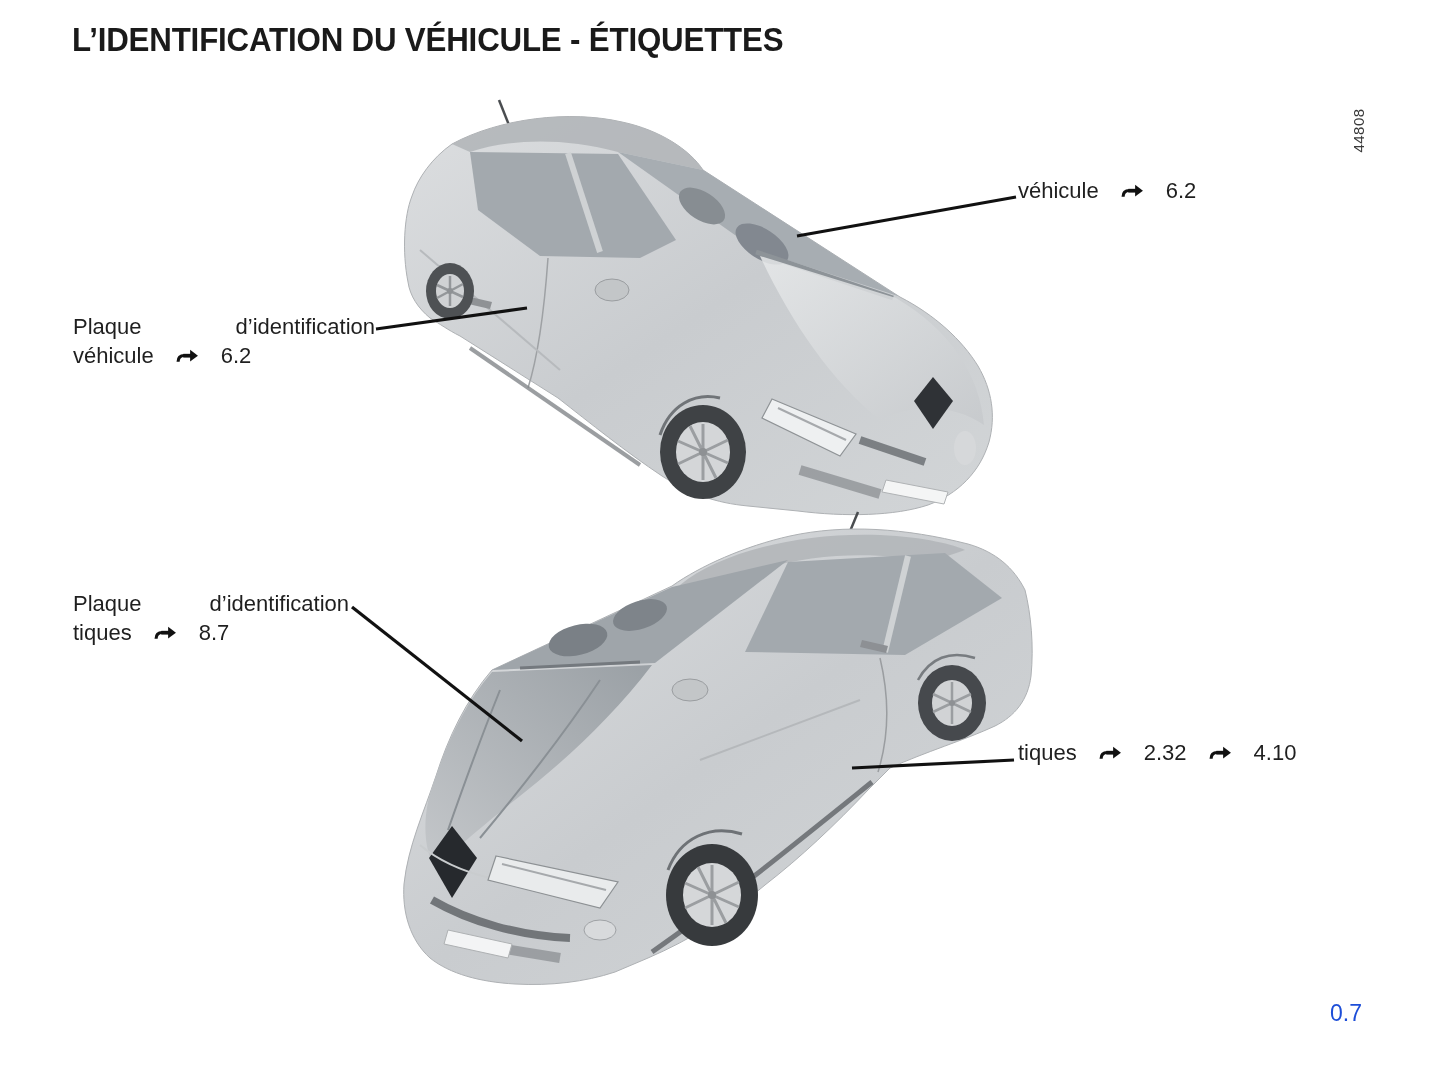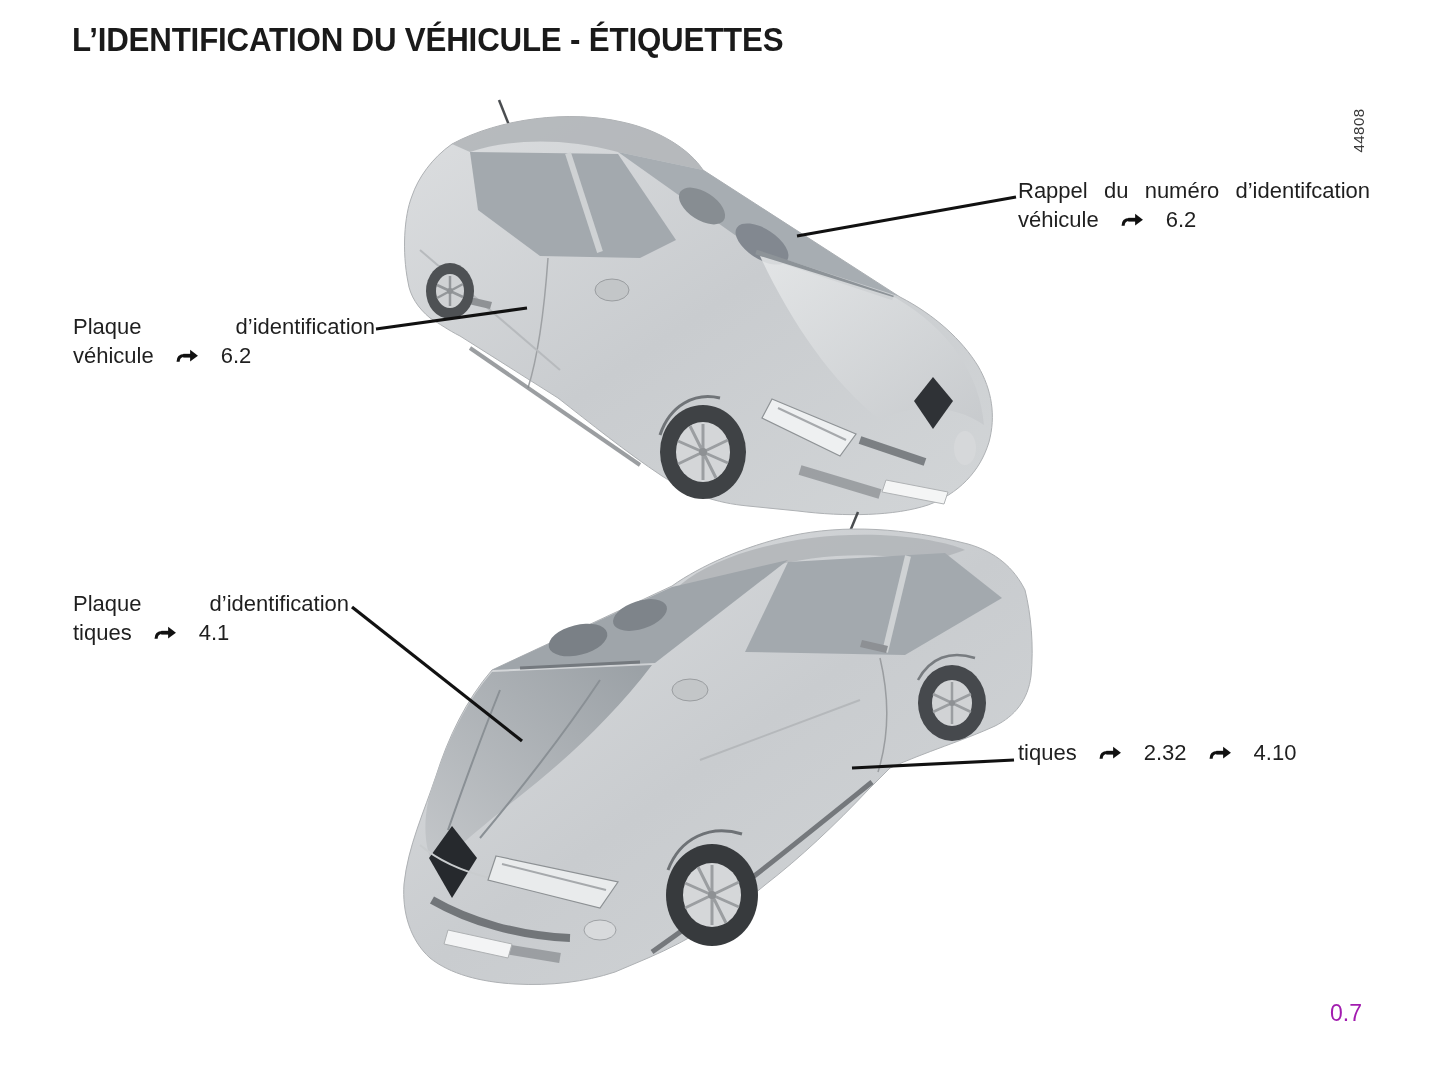--- a/index.html
+++ b/index.html
@@ -27,21 +27,21 @@
   .photo-id{
     position:absolute;left:1327px;top:98px;width:62px;height:64px;z-index:2;
     display:flex;align-items:center;justify-content:center;
   }
   .photo-id span{
     display:block;transform:rotate(-90deg);font-size:15px;color:#3a3a3a;
     letter-spacing:0.5px;white-space:nowrap;
   }
   .page-number{
     position:absolute;left:1306px;top:1000px;width:80px;z-index:2;
-    font-size:23px;color:#a21caf;text-align:center;
+    font-size:23px;color:#1d4ed8;text-align:center;
   }
 </style>
 </head>
 <body>
 
 <h1 class="page-title">L’IDENTIFICATION DU VÉHICULE - ÉTIQUETTES</h1>
 
 <svg class="scene" width="1445" height="1070" viewBox="0 0 1445 1070">
   <defs>
     <linearGradient id="bodyGrad" x1="0" y1="0" x2="1" y2="1">
@@ -194,21 +194,20 @@
     <path d="M918,680 C930,658 950,650 975,658" stroke="#787c80" stroke-width="2.5" fill="none"></path>
   </g>
 
   <line x1="1016" y1="197" x2="797" y2="236" stroke="#111" stroke-width="3.2"></line>
   <line x1="376" y1="329" x2="527" y2="308" stroke="#111" stroke-width="3.2"></line>
   <line x1="352" y1="607" x2="522" y2="741" stroke="#111" stroke-width="3.2"></line>
   <line x1="1014" y1="760" x2="852" y2="768" stroke="#111" stroke-width="3.2"></line>
 </svg>
 
 <div class="callout" style="left:1018px;top:176px;width:352px;">
-  <div class="l1">Rappel du numéro d’identifcation</div>
   <div class="l2">
     <span>véhicule</span>
     <svg class="ref-arrow" viewBox="0 0 22 14">
       <path d="M2,13 Q2,7 8,7" stroke="#111" stroke-width="3" fill="none"></path>
       <rect x="7" y="5.4" width="7.5" height="3.6" fill="#111"></rect>
       <path d="M13.5,1.5 L21,7.2 L13.5,12.8 Z" fill="#111"></path>
     </svg>
     <span>6.2</span>
   </div>
 </div>
@@ -228,21 +227,21 @@
 
 <div class="callout" style="left:73px;top:589px;width:276px;">
   <div class="l1">Plaque d’identification</div>
   <div class="l2">
     <span>tiques</span>
     <svg class="ref-arrow" viewBox="0 0 22 14">
       <path d="M2,13 Q2,7 8,7" stroke="#111" stroke-width="3" fill="none"></path>
       <rect x="7" y="5.4" width="7.5" height="3.6" fill="#111"></rect>
       <path d="M13.5,1.5 L21,7.2 L13.5,12.8 Z" fill="#111"></path>
     </svg>
-    <span>4.1</span>
+    <span>8.7</span>
   </div>
 </div>
 
 <div class="callout" style="left:1018px;top:738px;width:352px;">
   <div class="l2">
     <span>tiques</span>
     <svg class="ref-arrow" viewBox="0 0 22 14">
       <path d="M2,13 Q2,7 8,7" stroke="#111" stroke-width="3" fill="none"></path>
       <rect x="7" y="5.4" width="7.5" height="3.6" fill="#111"></rect>
       <path d="M13.5,1.5 L21,7.2 L13.5,12.8 Z" fill="#111"></path>

